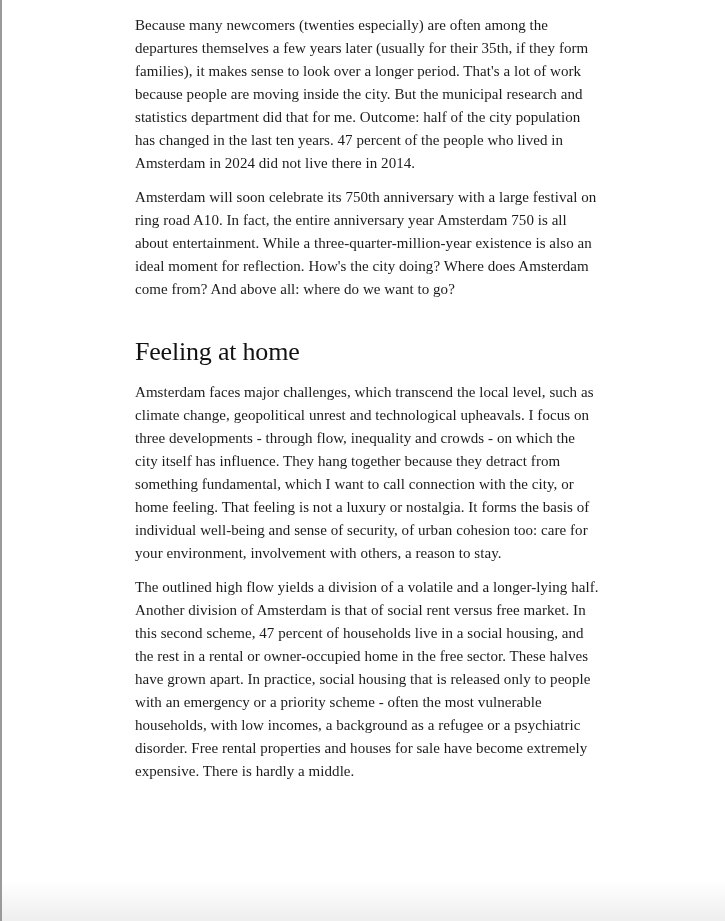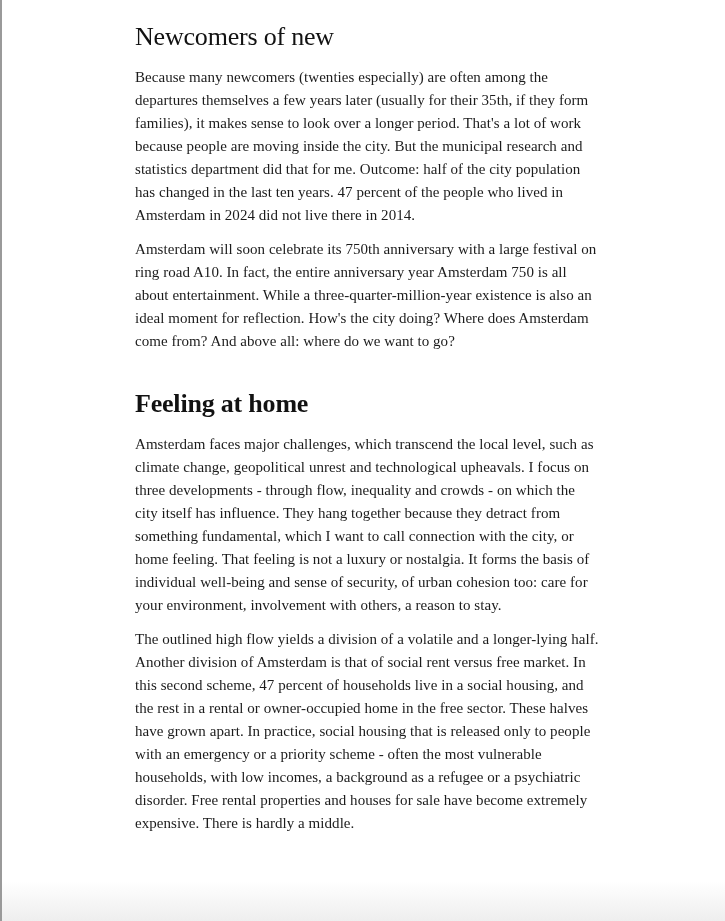--- a/index.html
+++ b/index.html
@@ -27,21 +27,20 @@
     font-family: "Liberation Serif", "DejaVu Serif", serif;
     font-weight: normal;
     font-size: 26px;
     line-height: 34px;
     margin: 6px 0 12px 0;
     color: #121212;
     letter-spacing: -0.2px;
   }
   .article h2.second {
     margin-top: 34px;
-    font-weight: bold;
   }
   .article p {
     font-size: 15px;
     line-height: 23px;
     margin: 0 0 11px 0;
     letter-spacing: 0.05px;
   }
   .fade {
     position: absolute;
     left: 0;
@@ -49,21 +48,20 @@
     bottom: 0;
     height: 40px;
     background: linear-gradient(to bottom, rgba(255,255,255,0) 0%, rgba(238,238,238,1) 100%);
     pointer-events: none;
   }
 </style>
 </head>
 <body>
 
 <div class="article">
-  <h2>Newcomers of new</h2>
   <p>Because many newcomers (twenties especially) are often among the departures themselves a few years later (usually for their 35th, if they form families), it makes sense to look over a longer period. That's a lot of work because people are moving inside the city. But the municipal research and statistics department did that for me. Outcome: half of the city population has changed in the last ten years. 47 percent of the people who lived in Amsterdam in 2024 did not live there in 2014.</p>
   <p>Amsterdam will soon celebrate its 750th anniversary with a large festival on ring road A10. In fact, the entire anniversary year Amsterdam 750 is all about entertainment. While a three-quarter-million-year existence is also an ideal moment for reflection. How's the city doing? Where does Amsterdam come from? And above all: where do we want to go?</p>
 
   <h2 class="second">Feeling at home</h2>
   <p>Amsterdam faces major challenges, which transcend the local level, such as climate change, geopolitical unrest and technological upheavals. I focus on three developments - through flow, inequality and crowds - on which the city itself has influence. They hang together because they detract from something fundamental, which I want to call connection with the city, or home feeling. That feeling is not a luxury or nostalgia. It forms the basis of individual well-being and sense of security, of urban cohesion too: care for your environment, involvement with others, a reason to stay.</p>
   <p>The outlined high flow yields a division of a volatile and a longer-lying half. Another division of Amsterdam is that of social rent versus free market. In this second scheme, 47 percent of households live in a social housing, and the rest in a rental or owner-occupied home in the free sector. These halves have grown apart. In practice, social housing that is released only to people with an emergency or a priority scheme - often the most vulnerable households, with low incomes, a background as a refugee or a psychiatric disorder. Free rental properties and houses for sale have become extremely expensive. There is hardly a middle.</p>
 </div>
 
 <div class="fade"></div>
 

